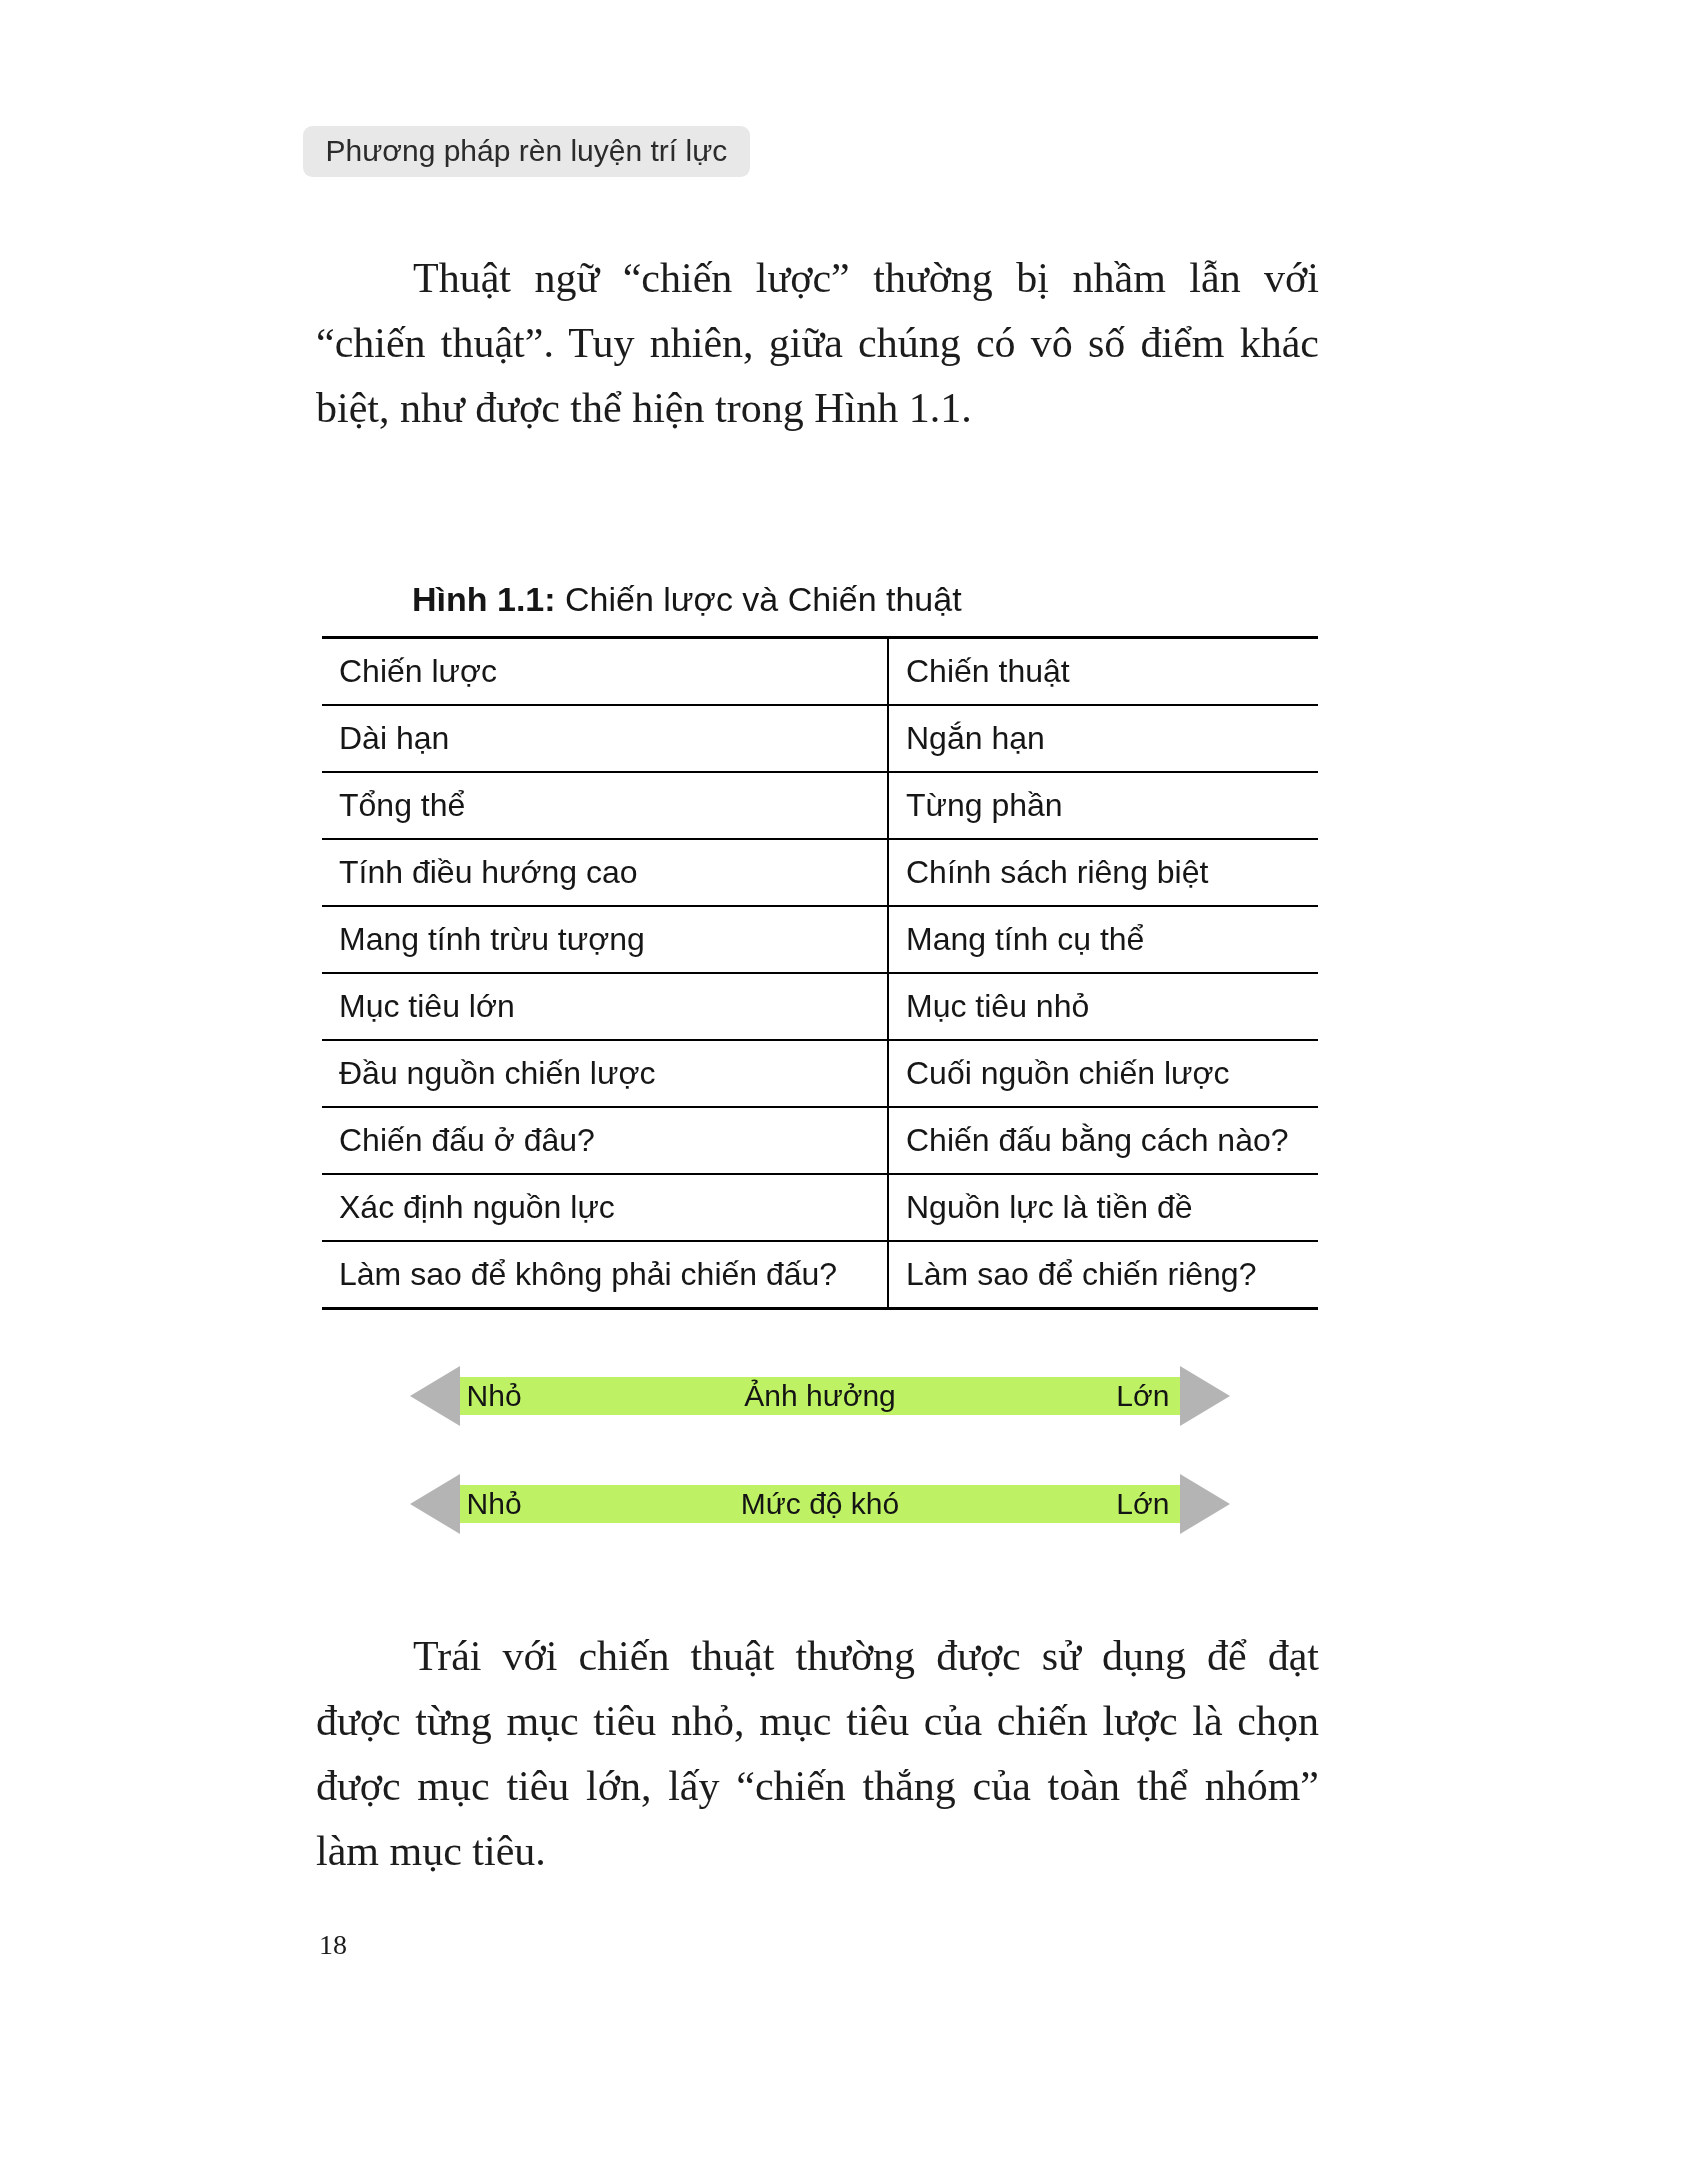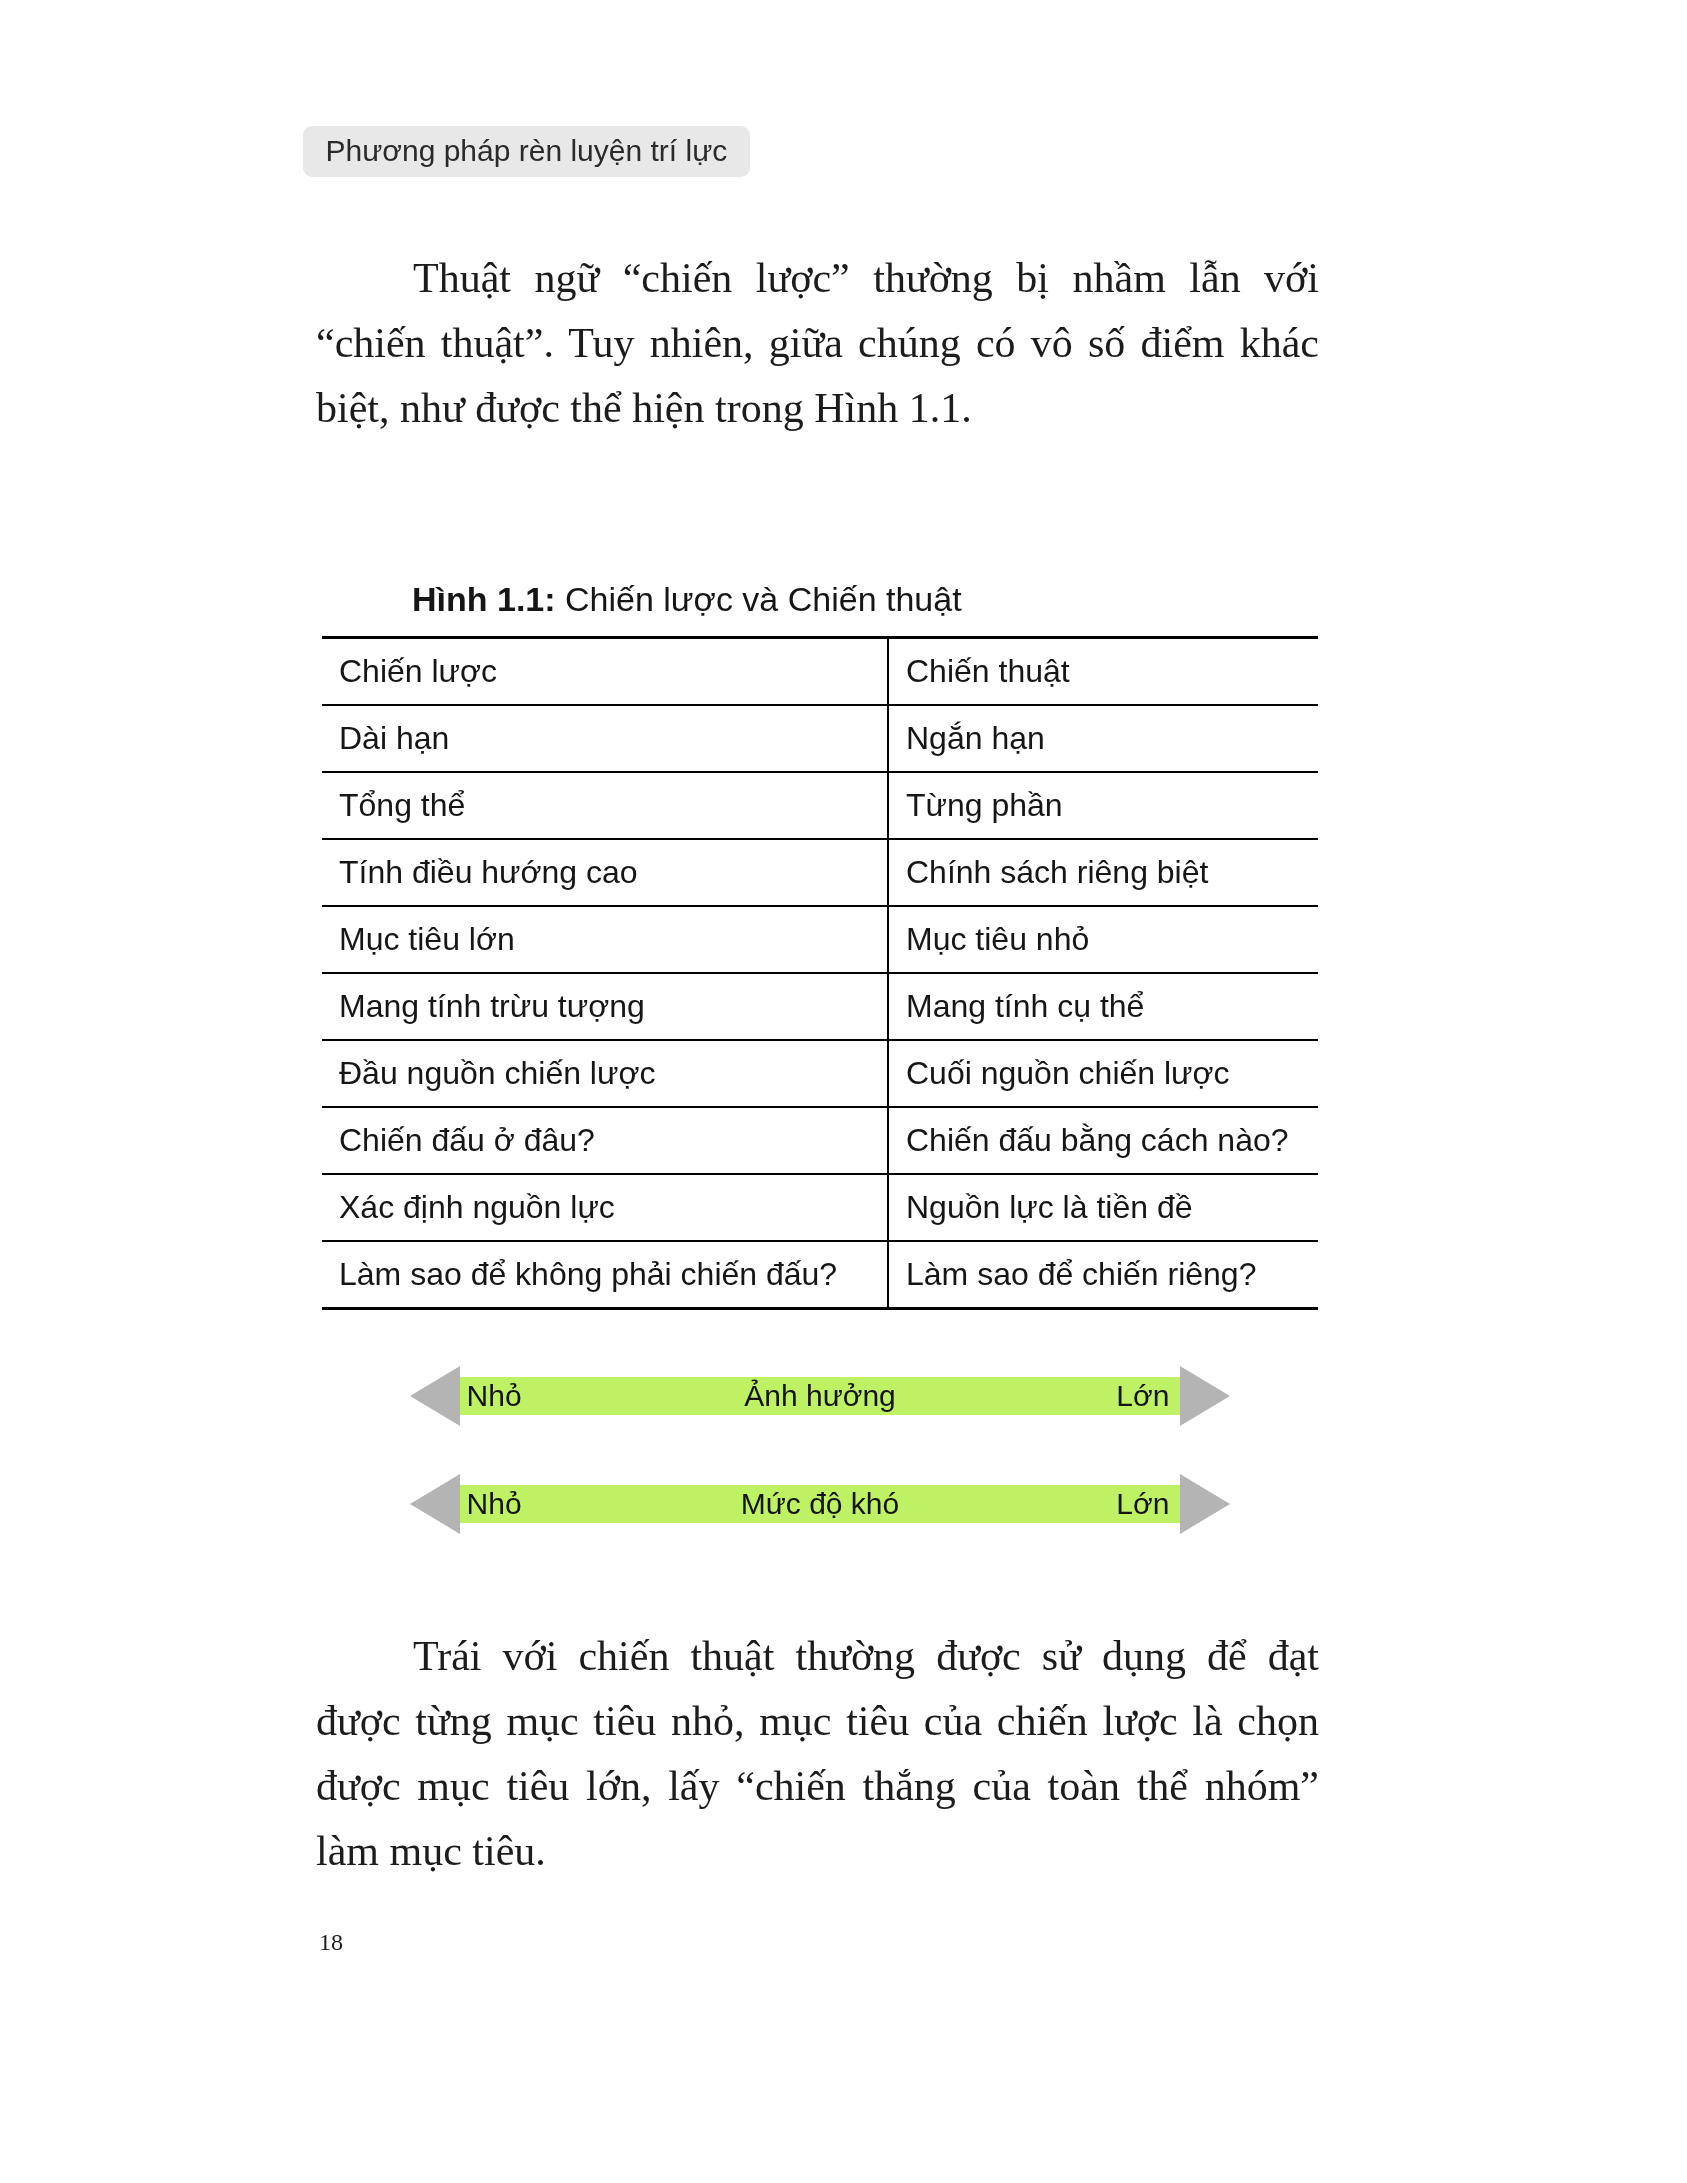--- a/index.html
+++ b/index.html
@@ -68,21 +68,21 @@
     position: relative; display: flex; align-items: center;
     font-family: "Liberation Sans", sans-serif;
     font-size: 30px; color: #141414;
   }
   .al { position: absolute; left: 6.6px; }
   .ac { position: absolute; left: 50%; transform: translateX(-50%); }
   .ar { position: absolute; right: 10.6px; margin-left: 24px; }
 
   .page-number {
     position: absolute; left: 319px; top: 1929px;
-    font-size: 24px; color: #1c1c1c;
+    font-size: 28px; color: #1c1c1c;
   }
 </style>
 </head>
 <body>
 
 <div class="page">
 
   <div class="header-pill">
     <span>Phương pháp rèn luyện trí lực</span>
   </div>
@@ -103,26 +103,26 @@
       </tr>
       <tr>
         <td>Tổng thể</td>
         <td>Từng phần</td>
       </tr>
       <tr>
         <td>Tính điều hướng cao</td>
         <td>Chính sách riêng biệt</td>
       </tr>
       <tr>
+        <td>Mang tính trừu tượng</td>
+        <td>Mang tính cụ thể</td>
+      </tr>
+      <tr>
         <td>Mục tiêu lớn</td>
         <td>Mục tiêu nhỏ</td>
-      </tr>
-      <tr>
-        <td>Mang tính trừu tượng</td>
-        <td>Mang tính cụ thể</td>
       </tr>
       <tr>
         <td>Đầu nguồn chiến lược</td>
         <td>Cuối nguồn chiến lược</td>
       </tr>
       <tr>
         <td>Chiến đấu ở đâu?</td>
         <td>Chiến đấu bằng cách nào?</td>
       </tr>
       <tr>

